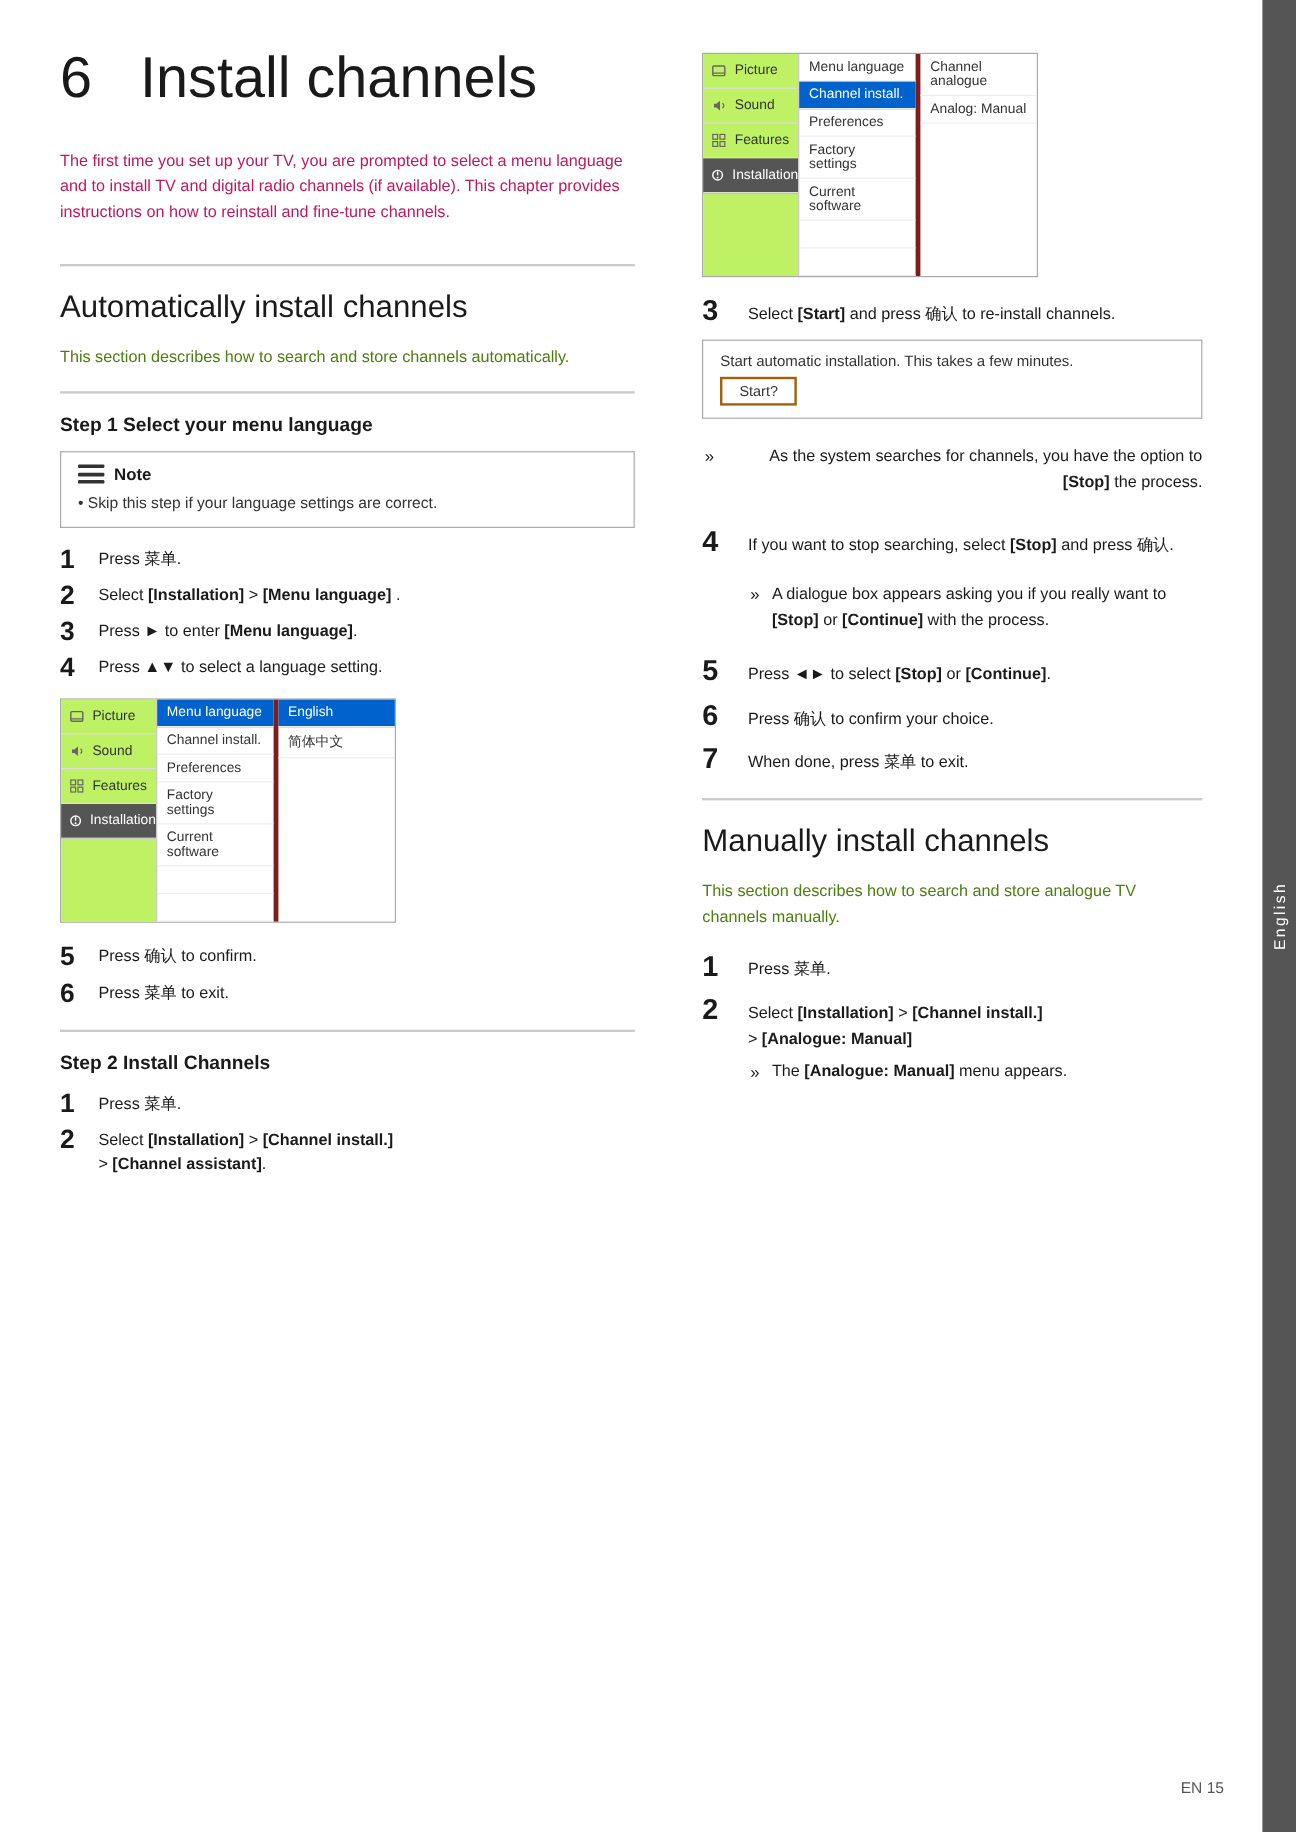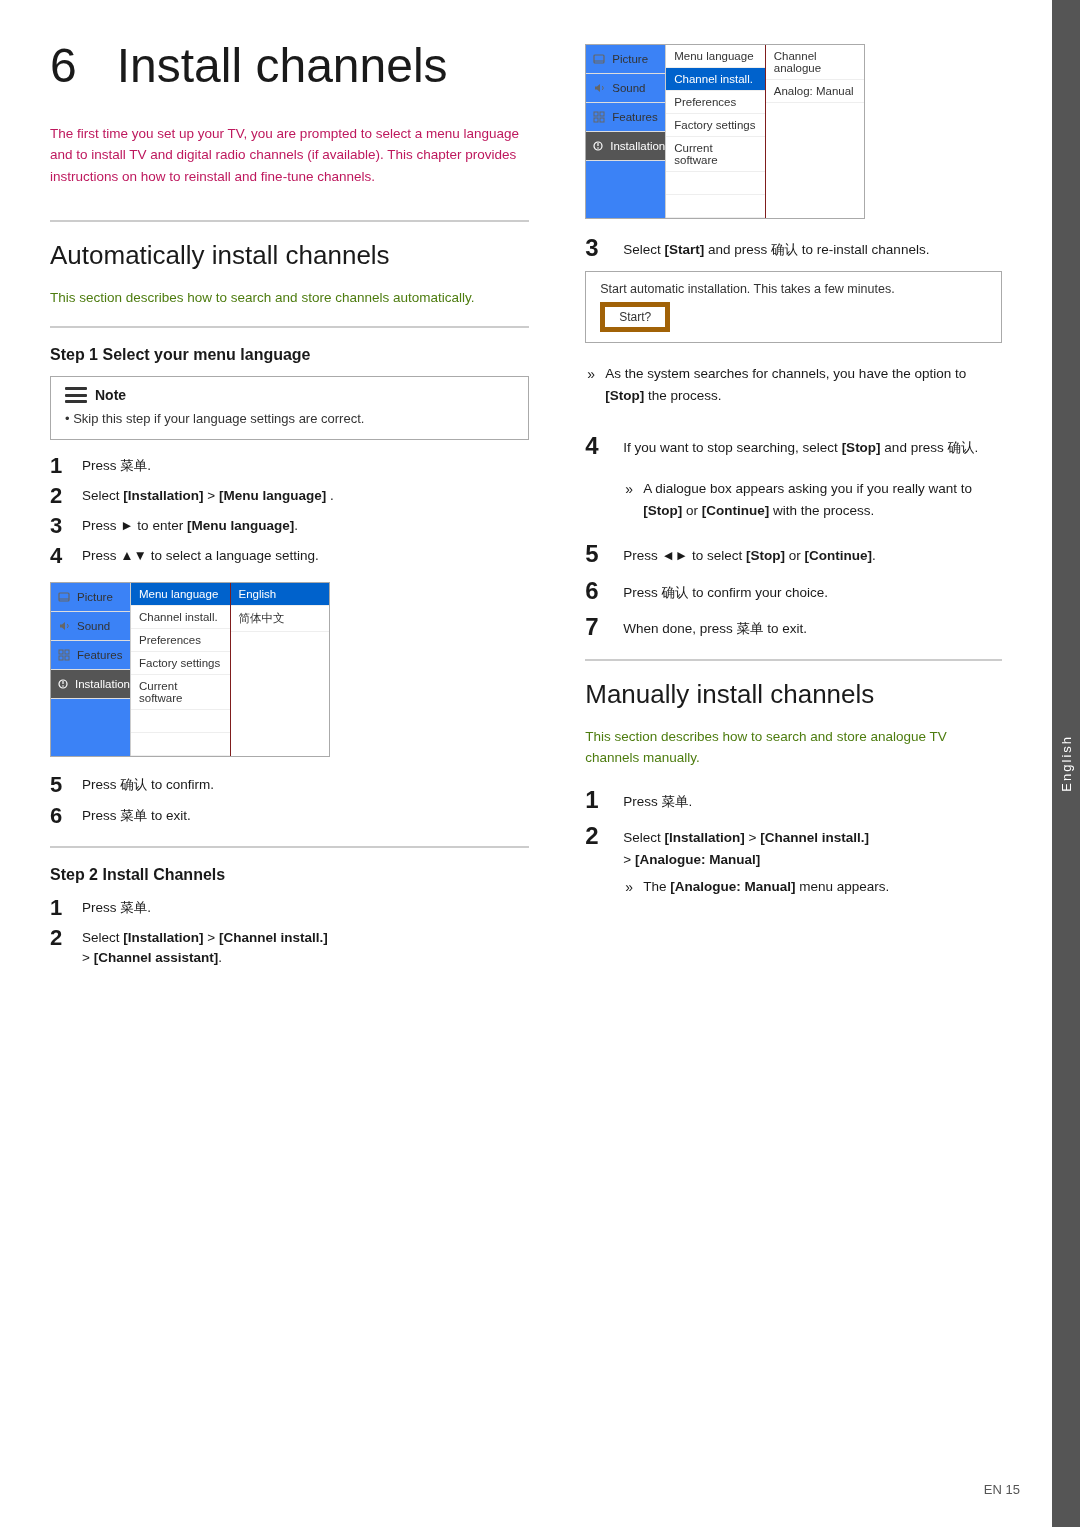--- a/index.html
+++ b/index.html
@@ -166,21 +166,21 @@
       background: #fff;
       width: 280px;
       margin-bottom: 16px;
       font-size: 12px;
     }
     .tv-menu-inner {
       display: flex;
     }
     .tv-menu-sidebar {
       width: 80px;
-      background: #3b82f6;
+      background: #bef264;
       border-right: 1px solid #ccc;
       display: flex;
       flex-direction: column;
     }
     .tv-sidebar-item {
       display: flex;
       align-items: center;
       gap: 6px;
       padding: 7px 6px;
       font-size: 11.5px;
@@ -204,21 +204,21 @@
       flex-direction: column;
     }
     .tv-menu-col {
       display: flex;
       flex: 1;
     }
     .tv-menu-items {
       flex: 1;
       display: flex;
       flex-direction: column;
-      border-right: 1px solid #7f1d1d;
+      border-right: 4px solid #7f1d1d;
     }
     .tv-menu-item {
       padding: 5px 8px;
       font-size: 11.5px;
       color: #333;
       border-bottom: 1px solid #eee;
     }
     .tv-menu-item.highlighted {
       background: #0062cc;
       color: #fff;
@@ -261,21 +261,21 @@
     
     .dialog-box {
       border: 1.5px solid #aaa;
       padding: 10px 14px;
       margin-bottom: 20px;
       font-size: 12.5px;
       color: #333;
     }
     .dialog-button {
       display: inline-block;
-      border: 5px solid #a16207;
+      border: 2px solid #a16207;
       padding: 3px 14px;
       font-size: 12px;
       margin-top: 6px;
       color: #333;
     }
 
     
     .big-step {
       display: flex;
       gap: 10px;
@@ -531,21 +531,21 @@
         <div class="big-text">
           Select <strong>[Start]</strong> and press <span class="zh">确认</span> to re-install channels.
         </div>
       </div>
 
       <div class="dialog-box">
         <div>Start automatic installation. This takes a few minutes.</div>
         <div class="dialog-button">Start?</div>
       </div>
 
-      <ul class="bullet-list" style="margin-bottom:26px;">
+      <ul class="bullet-list" style="margin-bottom:26px;text-align:right;">
         <li>As the system searches for channels, you have the option to <strong>[Stop]</strong> the process.</li>
       </ul>
 
       <div class="big-step">
         <span class="big-num">4</span>
         <div class="big-text">
           If you want to stop searching, select <strong>[Stop]</strong> and press <span class="zh">确认</span>.
           <ul class="bullet-list" style="margin-top:20px;">
             <li>A dialogue box appears asking you if you really want to <strong>[Stop]</strong> or <strong>[Continue]</strong> with the process.</li>
           </ul>

